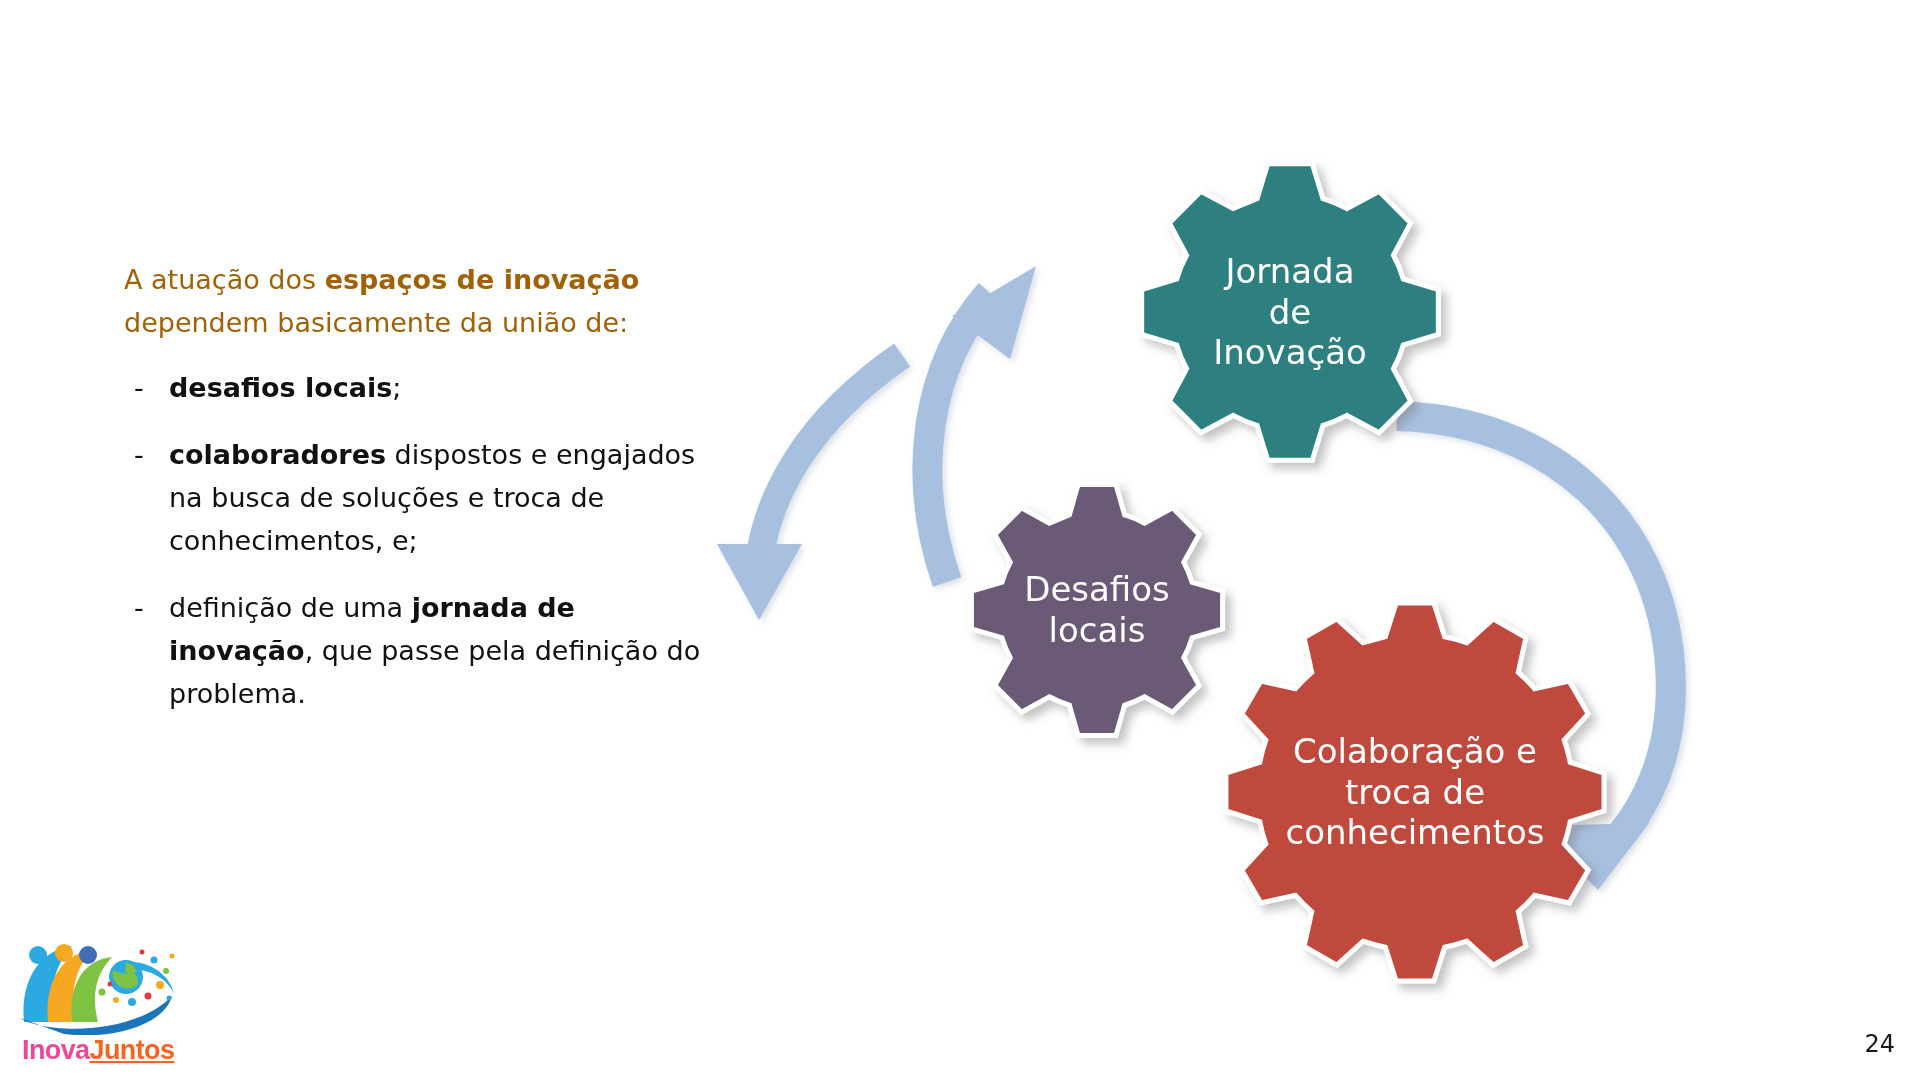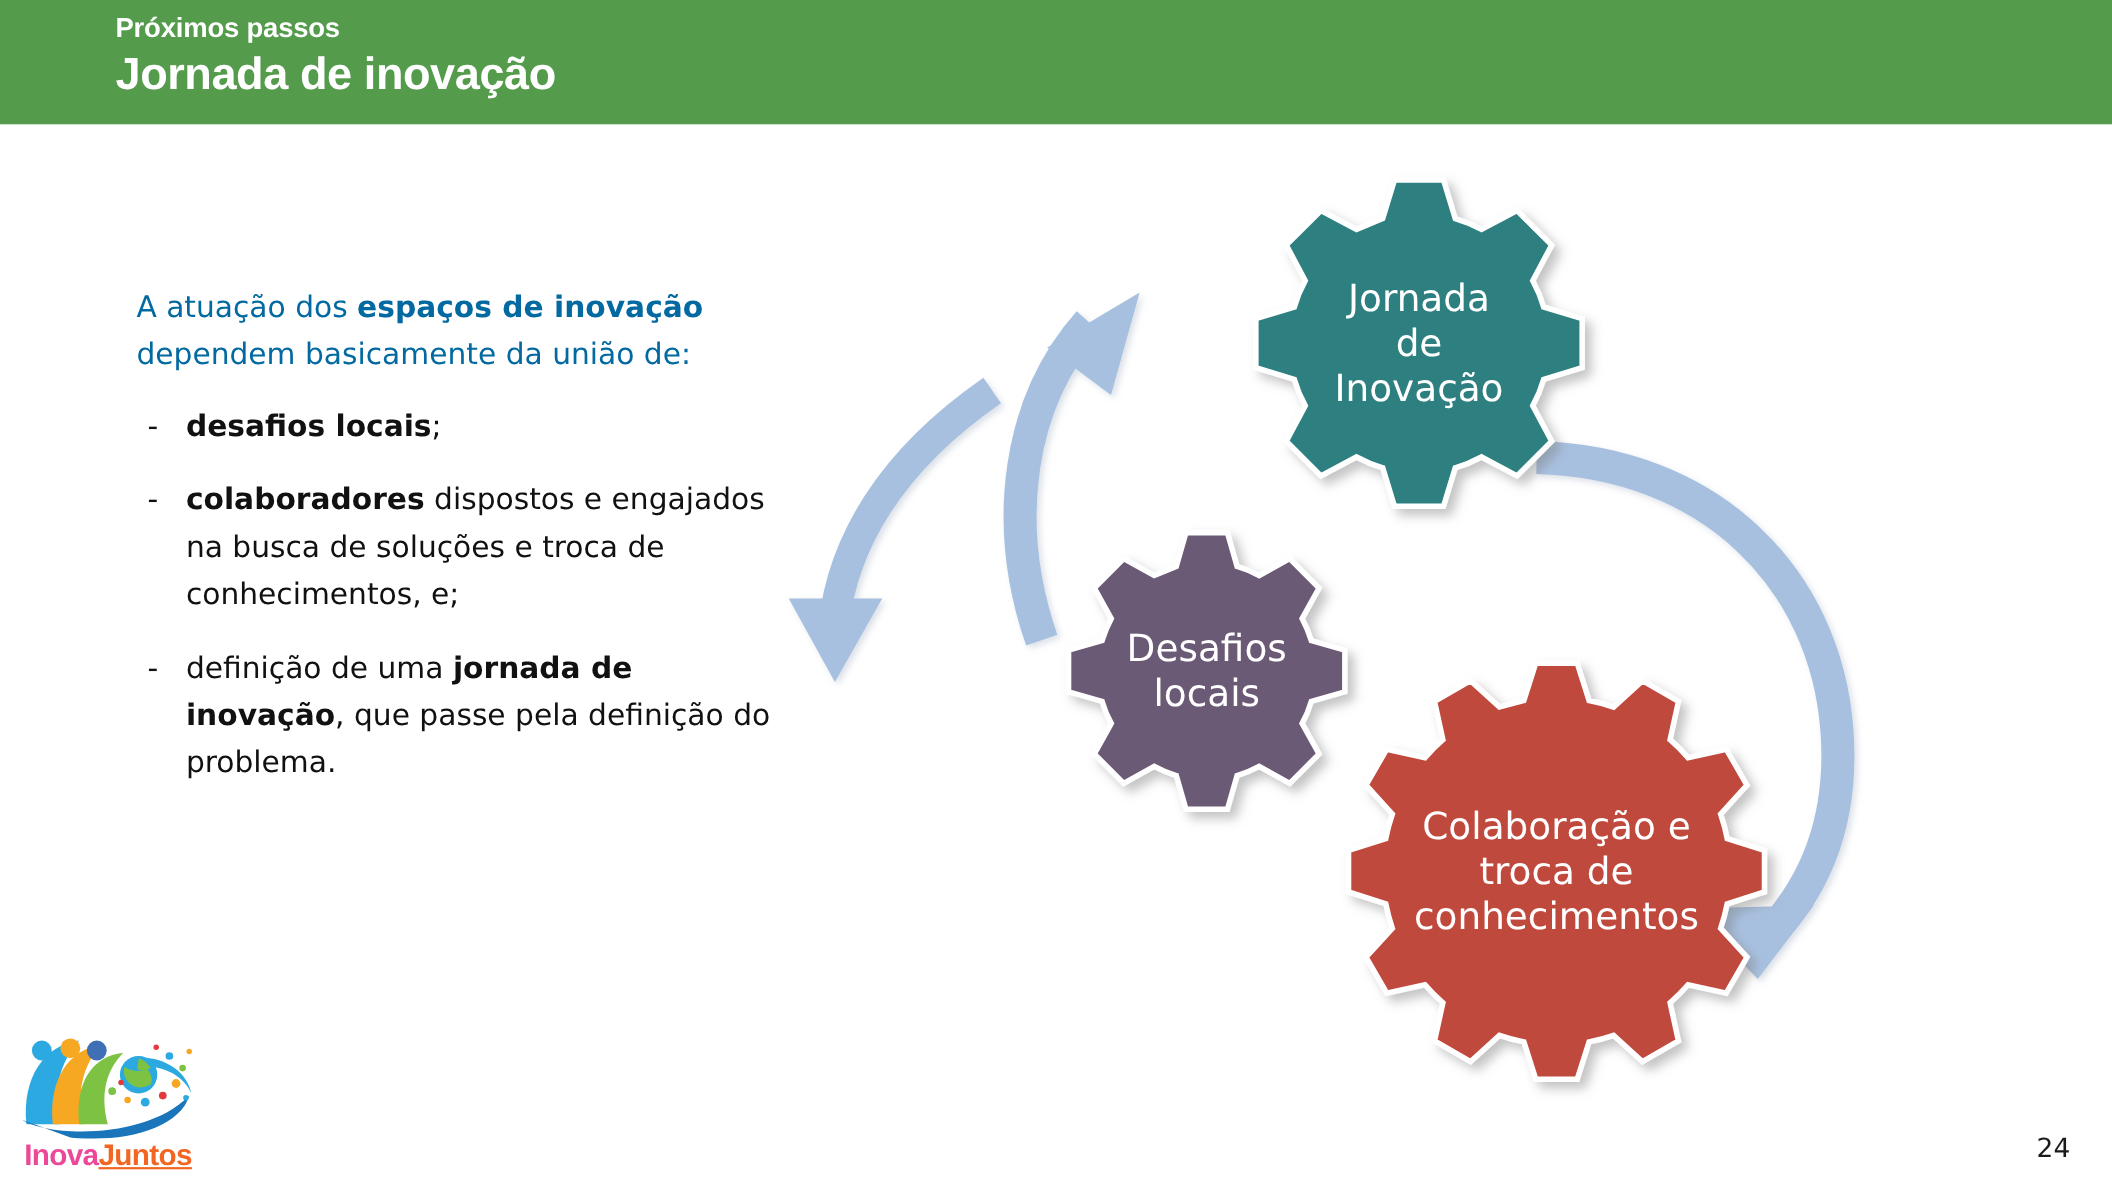--- a/index.html
+++ b/index.html
@@ -58,21 +58,21 @@
     position: absolute;
     left: 124px;
     top: 258px;
     width: 640px;
   }
 
   .intro-para {
     font-family: "DejaVu Sans", sans-serif;
     font-size: 27px;
     line-height: 43px;
-    color: #0369a1;
+    color: #a16207;
     width: 580px;
   }
 
   .bullet-list {
     margin-top: 22px;
   }
 
   .bullet-item {
     position: relative;
     padding-left: 45px;
@@ -130,36 +130,32 @@
     letter-spacing: -0.6px;
     white-space: nowrap;
   }
 
   .logo-inova { color: #ec4899; }
   .logo-juntos { color: #F26522; text-decoration: underline; }
 
   
   .page-number {
     position: absolute;
-    right: 38px;
+    right: 25px;
     bottom: 22px;
     font-family: "DejaVu Sans", sans-serif;
     font-size: 24px;
     color: #1a1a1a;
   }
 </style>
 </head>
 <body>
 
 <div class="slide">
 
-  <div class="header-band">
-    <div class="header-eyebrow">Próximos passos</div>
-    <div class="header-title">Jornada de inovação</div>
-  </div>
 
   <div class="body-col">
 
     <p class="intro-para">
       <span>A atuação dos </span><span class="b">espaços de inovação</span><span> dependem basicamente da união de:</span>
     </p>
 
     <div class="bullet-list">
 
       <div class="bullet-item">

